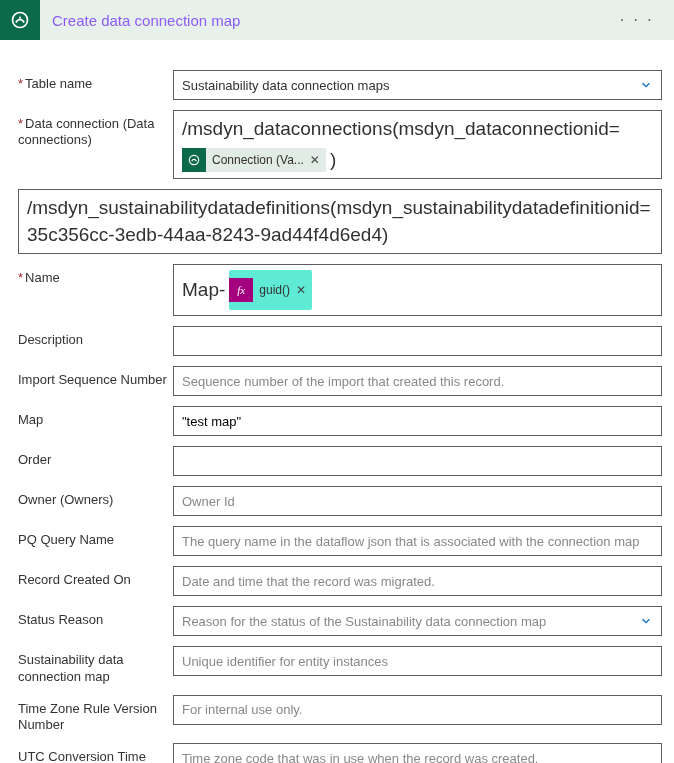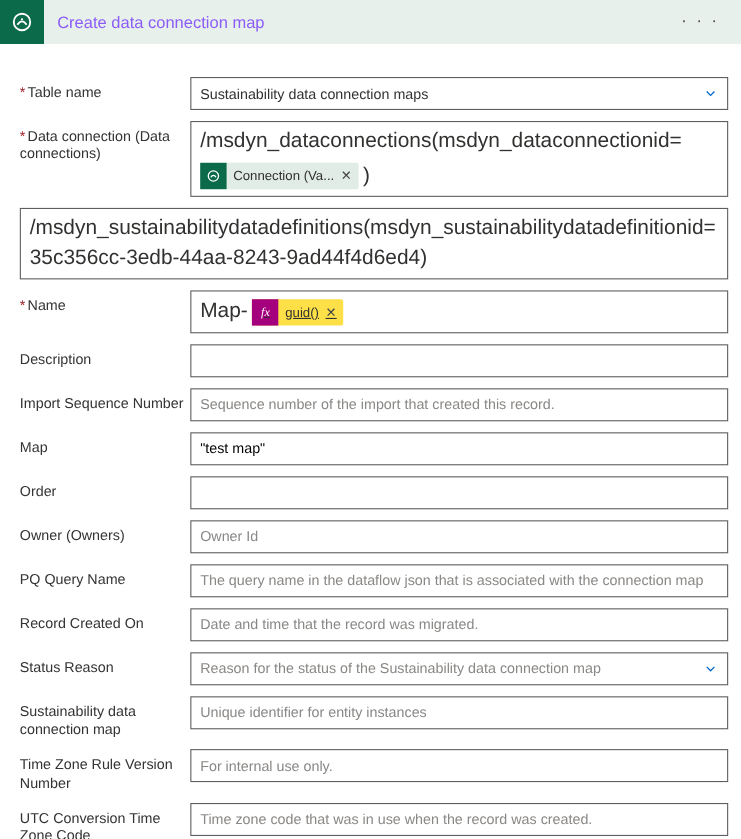--- a/index.html
+++ b/index.html
@@ -113,26 +113,25 @@
       background: #0b6a4a;
       display: inline-flex;
       align-items: center;
       justify-content: center;
       margin-right: 6px;
     }
     .token-green .ticon svg { width: 14px; height: 14px; }
     .token-pink {
       display: inline-flex;
       align-items: center;
-      background: #fde047;
+      background: #5eead4;
       border-radius: 2px;
-      height: 24px;
+      height: 40px;
       padding-right: 6px;
       font-size: 12px;
-      text-decoration: underline;
     }
     .token-pink .ticon {
       width: 24px; height: 24px;
       background: #a4007e;
       color: #fff;
       display: inline-flex;
       align-items: center;
       justify-content: center;
       margin-right: 6px;
       font-style: italic;

